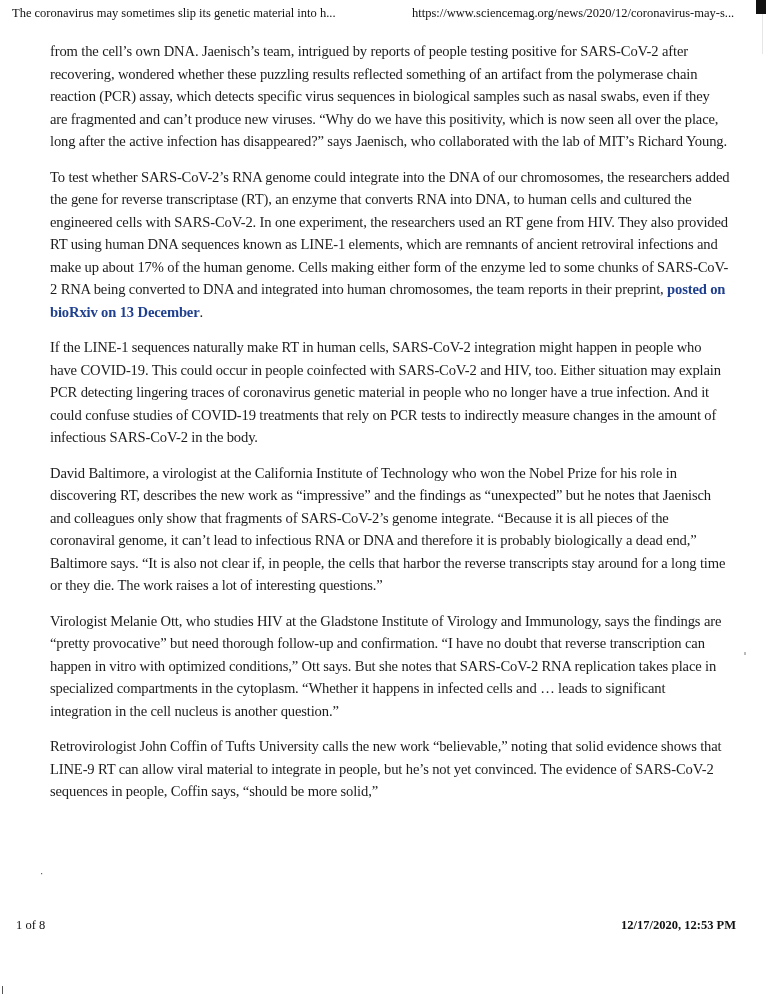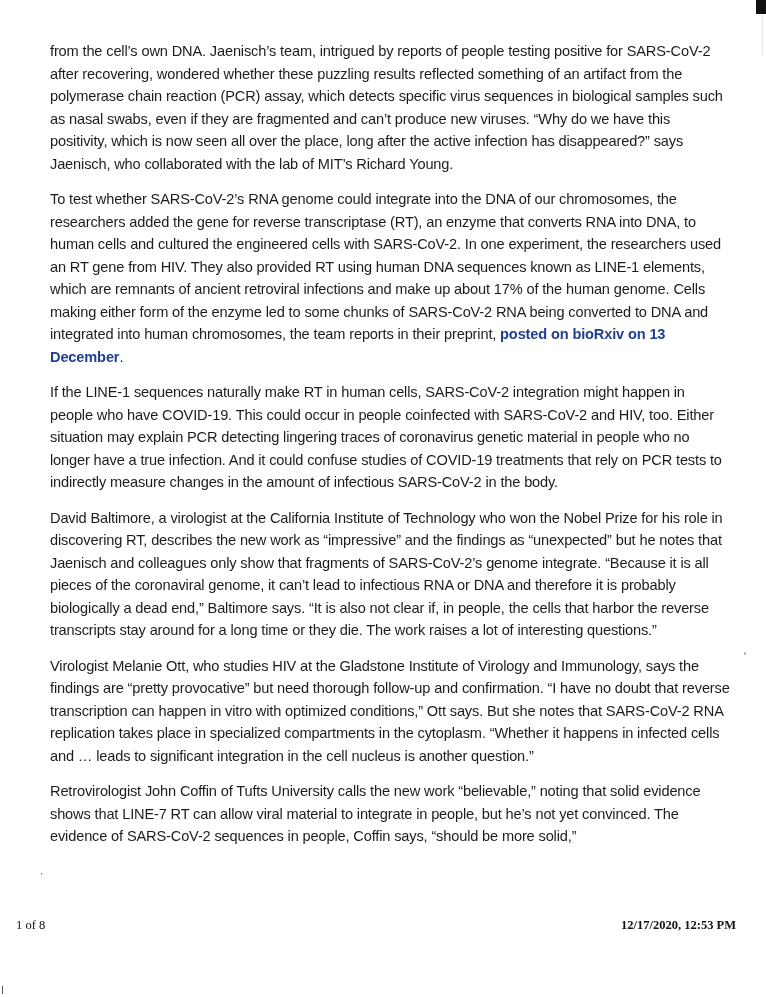--- a/index.html
+++ b/index.html
@@ -50,21 +50,21 @@
       right: 3px;
       width: 1px;
       height: 40px;
       background: #e6e6e6;
     }
     .article {
       position: absolute;
       top: 40px;
       left: 50px;
       width: 680px;
-      font-family: Liberation Sans, sans-serif;
+      font-family: Liberation Serif, serif;
       font-size: 14.6px;
       line-height: 22.5px;
       color: #1c1c1c;
       letter-spacing: -0.15px;
     }
     .article p {
       margin: 0 0 13px 0;
     }
     .article a {
       color: #1f3f8f;
@@ -114,31 +114,33 @@
       top: 652px;
       width: 2px;
       height: 3px;
       background: #bbb;
     }
   </style>
 </head>
 <body>
 
 <div class="print-header">
+  <span class="title">The coronavirus may sometimes slip its genetic material into h...</span>
+  <span class="url">https://www.sciencemag.org/news/2020/12/coronavirus-may-s...</span>
 </div>
 <div class="corner-mark"></div>
 <div class="edge-line"></div>
 
 <div class="article">
   <p>from the cell’s own DNA. Jaenisch’s team, intrigued by reports of people testing positive for SARS-CoV-2 after recovering, wondered whether these puzzling results reflected something of an artifact from the polymerase chain reaction (PCR) assay, which detects specific virus sequences in biological samples such as nasal swabs, even if they are fragmented and can’t produce new viruses. “Why do we have this positivity, which is now seen all over the place, long after the active infection has disappeared?” says Jaenisch, who collaborated with the lab of MIT’s Richard Young.</p>
   <p><span>To test whether SARS-CoV-2’s RNA genome could integrate into the DNA of our chromosomes, the researchers added the gene for reverse transcriptase (RT), an enzyme that converts RNA into DNA, to human cells and cultured the engineered cells with SARS-CoV-2. In one experiment, the researchers used an RT gene from HIV. They also provided RT using human DNA sequences known as LINE-1 elements, which are remnants of ancient retroviral infections and make up about 17% of the human genome. Cells making either form of the enzyme led to some chunks of SARS-CoV-2 RNA being converted to DNA and integrated into human chromosomes, the team reports in their preprint, </span><a>posted on bioRxiv on 13 December</a><span>.</span></p>
   <p>If the LINE-1 sequences naturally make RT in human cells, SARS-CoV-2 integration might happen in people who have COVID-19. This could occur in people coinfected with SARS-CoV-2 and HIV, too. Either situation may explain PCR detecting lingering traces of coronavirus genetic material in people who no longer have a true infection. And it could confuse studies of COVID-19 treatments that rely on PCR tests to indirectly measure changes in the amount of infectious SARS-CoV-2 in the body.</p>
   <p>David Baltimore, a virologist at the California Institute of Technology who won the Nobel Prize for his role in discovering RT, describes the new work as “impressive” and the findings as “unexpected” but he notes that Jaenisch and colleagues only show that fragments of SARS-CoV-2’s genome integrate. “Because it is all pieces of the coronaviral genome, it can’t lead to infectious RNA or DNA and therefore it is probably biologically a dead end,” Baltimore says. “It is also not clear if, in people, the cells that harbor the reverse transcripts stay around for a long time or they die. The work raises a lot of interesting questions.”</p>
   <p>Virologist Melanie Ott, who studies HIV at the Gladstone Institute of Virology and Immunology, says the findings are “pretty provocative” but need thorough follow-up and confirmation. “I have no doubt that reverse transcription can happen in vitro with optimized conditions,” Ott says. But she notes that SARS-CoV-2 RNA replication takes place in specialized compartments in the cytoplasm. “Whether it happens in infected cells and … leads to significant integration in the cell nucleus is another question.”</p>
-  <p>Retrovirologist John Coffin of Tufts University calls the new work “believable,” noting that solid evidence shows that LINE-7 RT can allow viral material to integrate in people, but he’s not yet convinced. The evidence of SARS-CoV-2 sequences in people, Coffin says, “should be more solid,”</p>
+  <p>Retrovirologist John Coffin of Tufts University calls the new work “believable,” noting that solid evidence shows that LINE-9 RT can allow viral material to integrate in people, but he’s not yet convinced. The evidence of SARS-CoV-2 sequences in people, Coffin says, “should be more solid,”</p>
 </div>
 
 <span class="bullet-dot">·</span>
 
 <div class="print-footer">
   <span class="page">1 of 8</span>
   <span class="datetime">12/17/2020, 12:53 PM</span>
 </div>
 
 <div class="scan-speck"></div>

